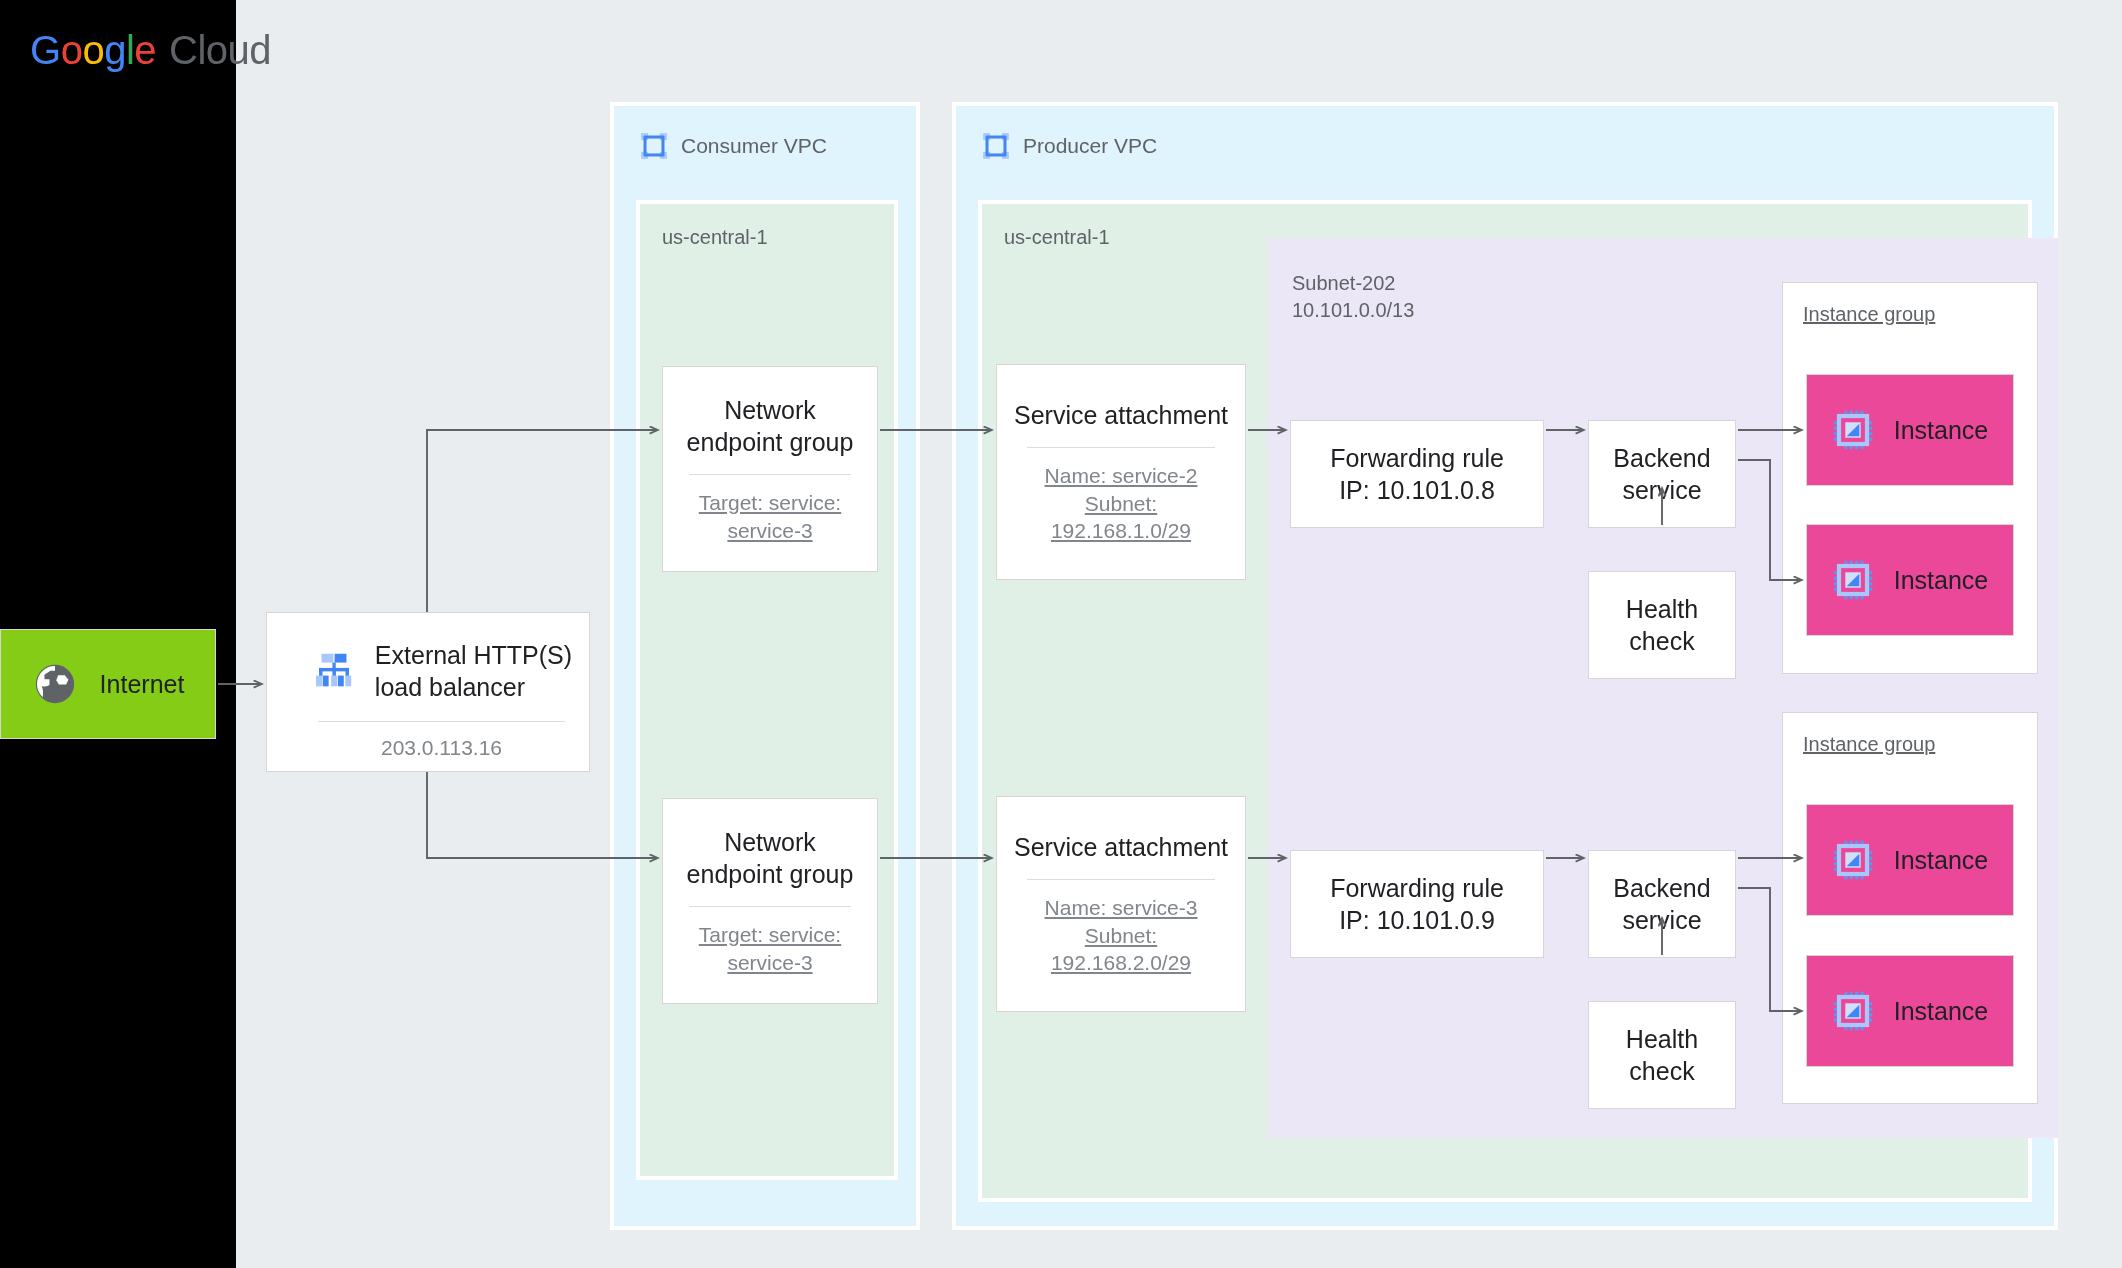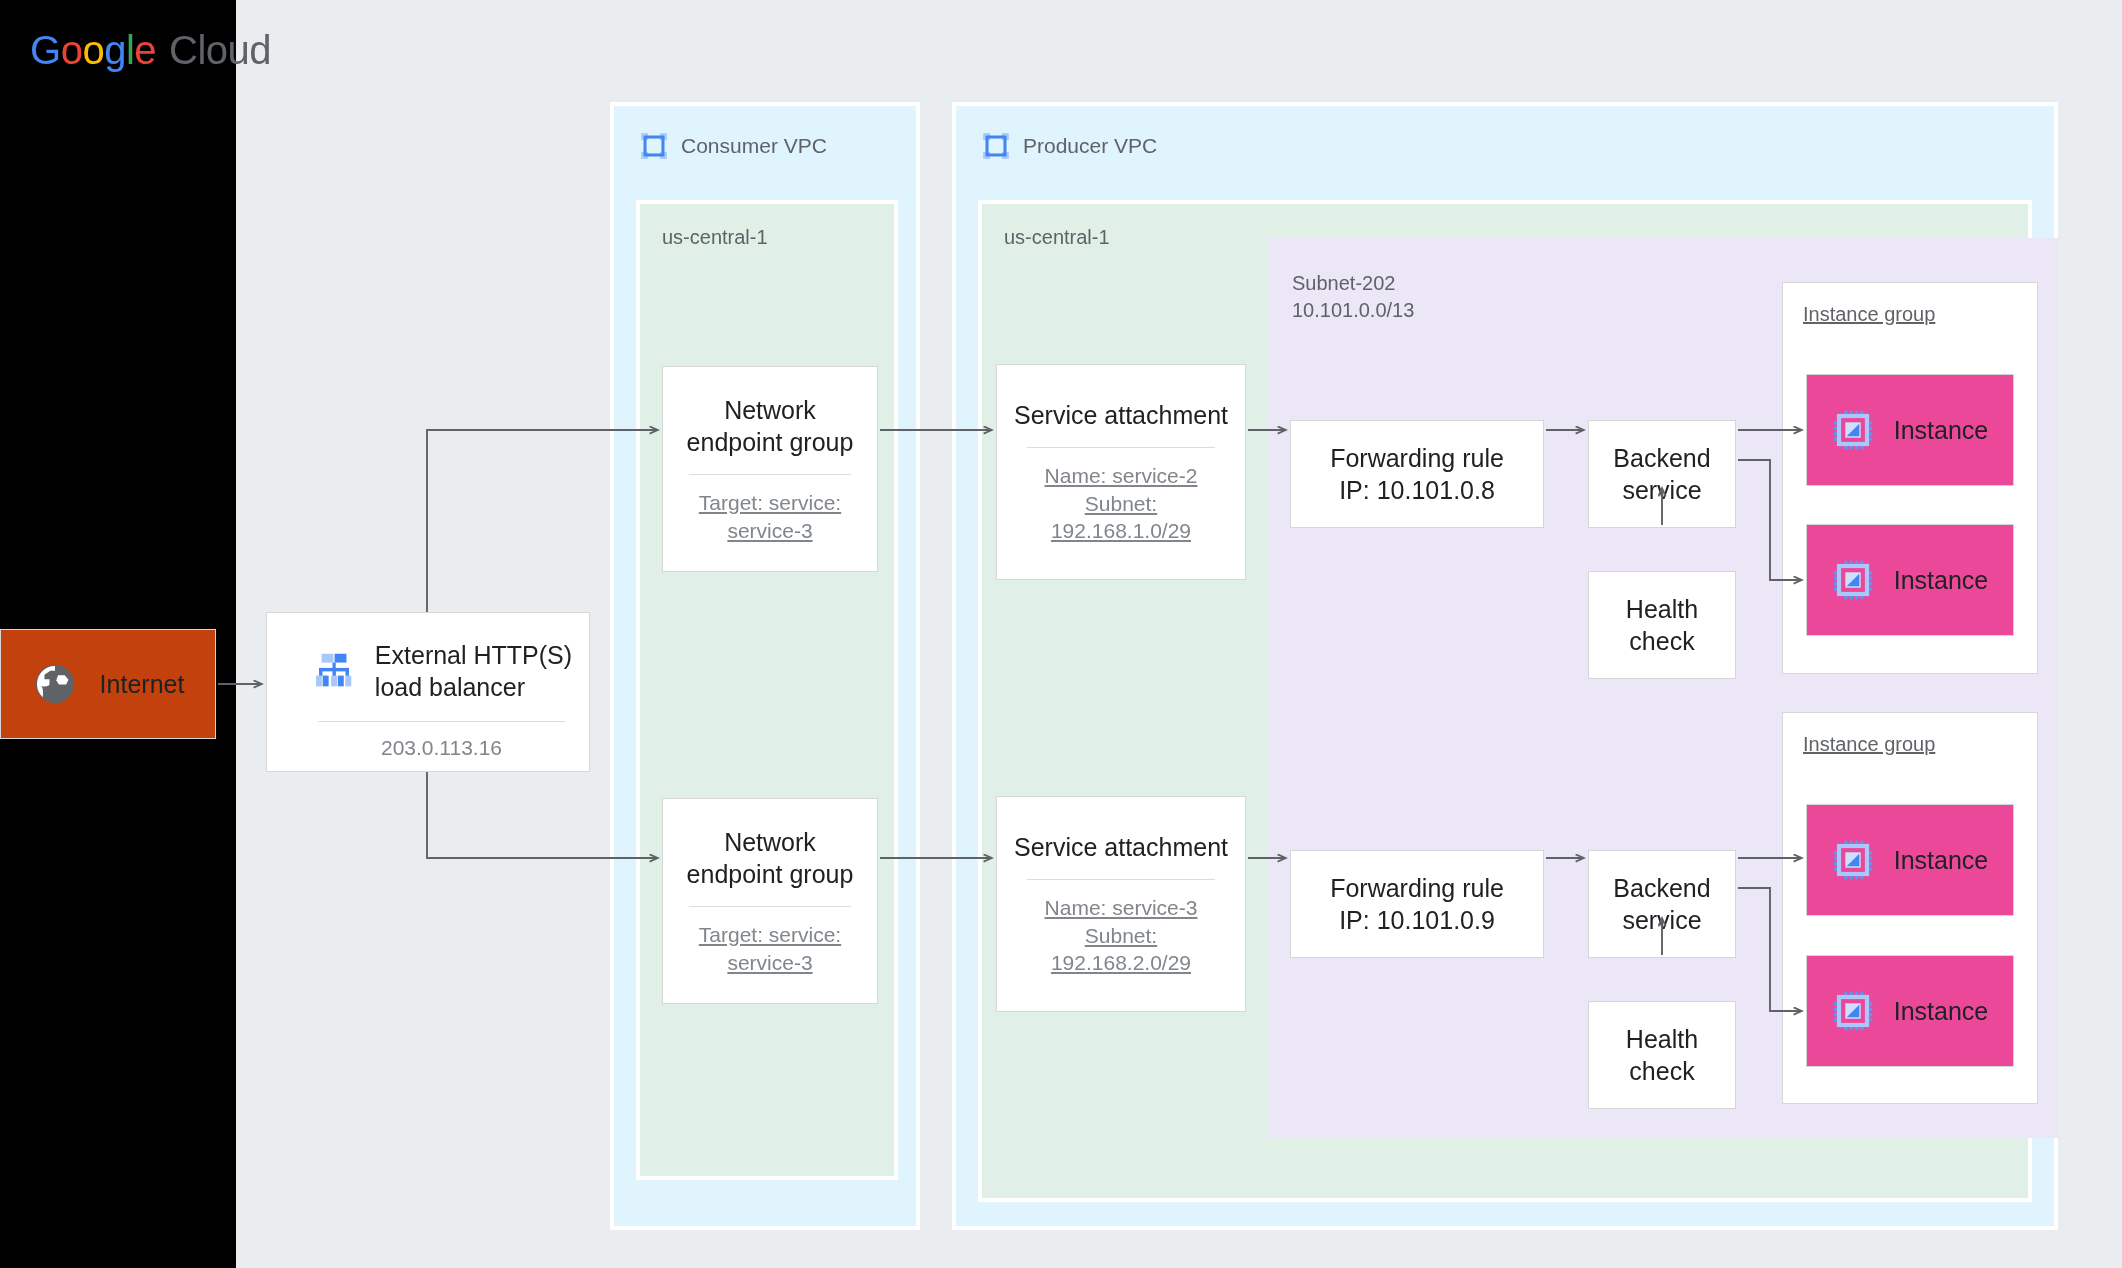--- a/index.html
+++ b/index.html
@@ -36,21 +36,21 @@
   .card-sub{font-size:21px;color:#80868b;text-align:center;line-height:1.33;text-decoration:underline;}
 
   
   .igroup{position:absolute;background:#fff;border:1px solid #d6d6d6;box-sizing:border-box;}
   .igroup-lbl{position:absolute;left:20px;top:20px;font-size:20px;color:#5f6368;text-decoration:underline;}
   .inst{position:absolute;background:#ec4899;border:1px solid #d6d6d6;box-sizing:border-box;
         display:flex;align-items:center;justify-content:center;gap:20px;}
   .inst-lbl{font-size:25px;color:#202124;}
 
   
-  .internet{position:absolute;background:#c2410c;border:1px solid #d6d6d6;box-sizing:border-box;
+  .internet{position:absolute;background:#84cc16;border:1px solid #d6d6d6;box-sizing:border-box;
             display:flex;align-items:center;justify-content:center;gap:22px;}
   .internet-lbl{font-size:25px;color:#202124;}
 
   
   .lb{position:absolute;background:#fff;border:1px solid #d6d6d6;box-sizing:border-box;
       display:flex;flex-direction:column;align-items:center;justify-content:flex-start;padding-top:26px;padding-left:27px;}
   .lb-row{display:flex;align-items:center;gap:18px;}
   .lb-title{font-size:25px;color:#202124;line-height:1.28;}
   .lb-rule{width:84%;height:1px;background:#dcdcdc;margin:18px 0 14px;}
   .lb-ip{font-size:21px;color:#80868b;}

